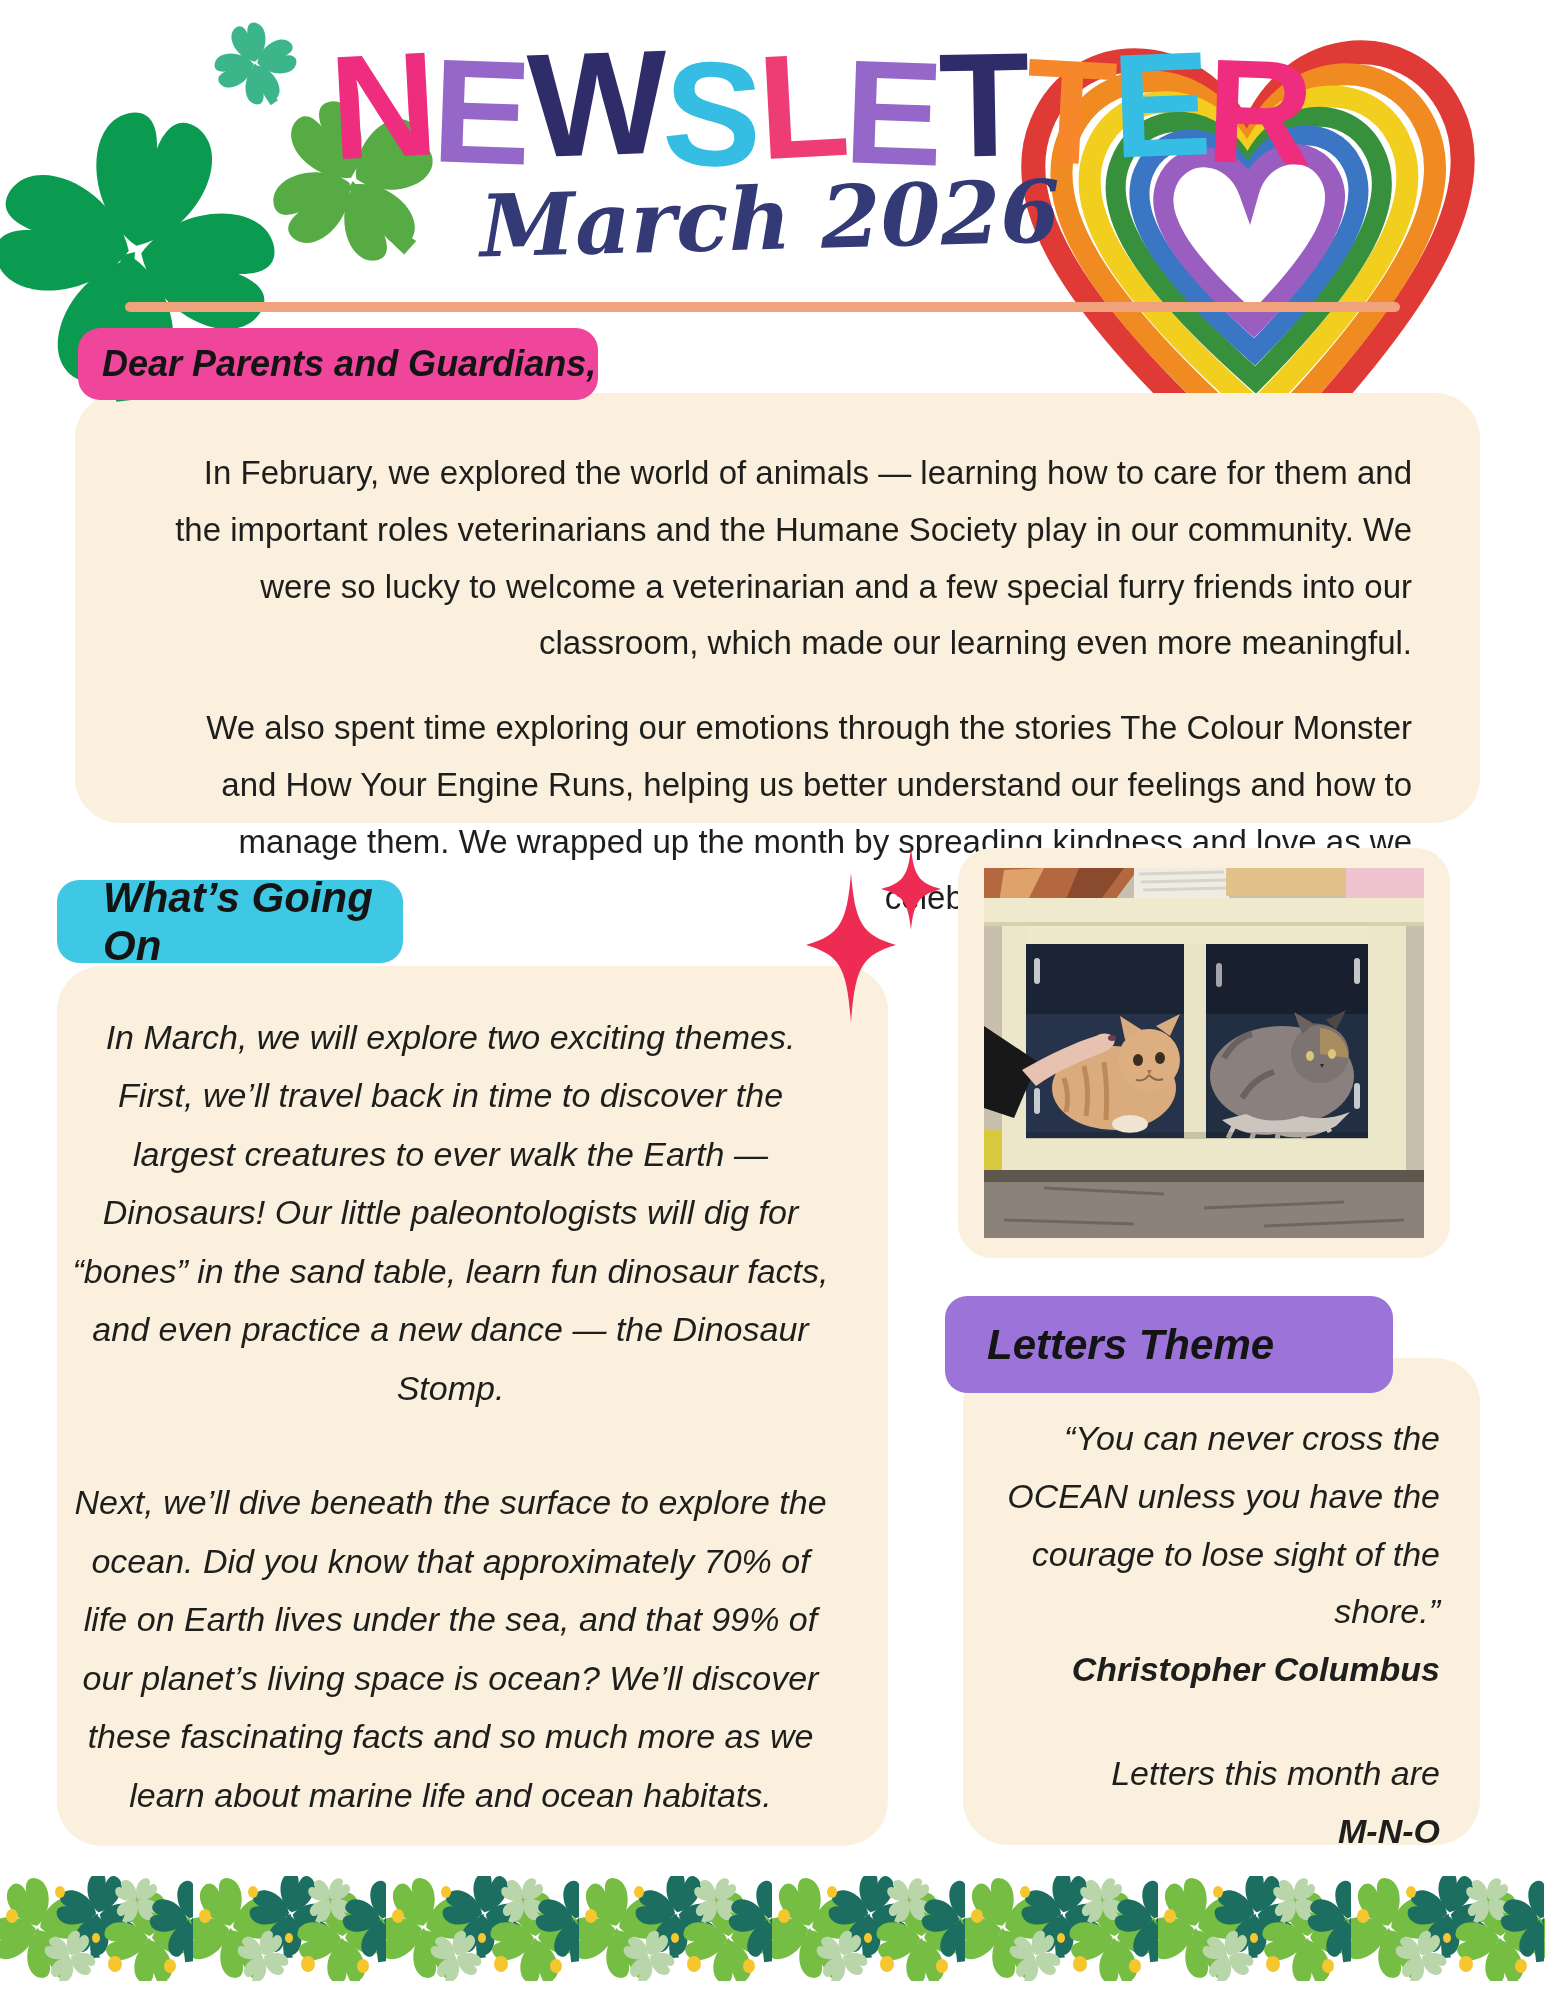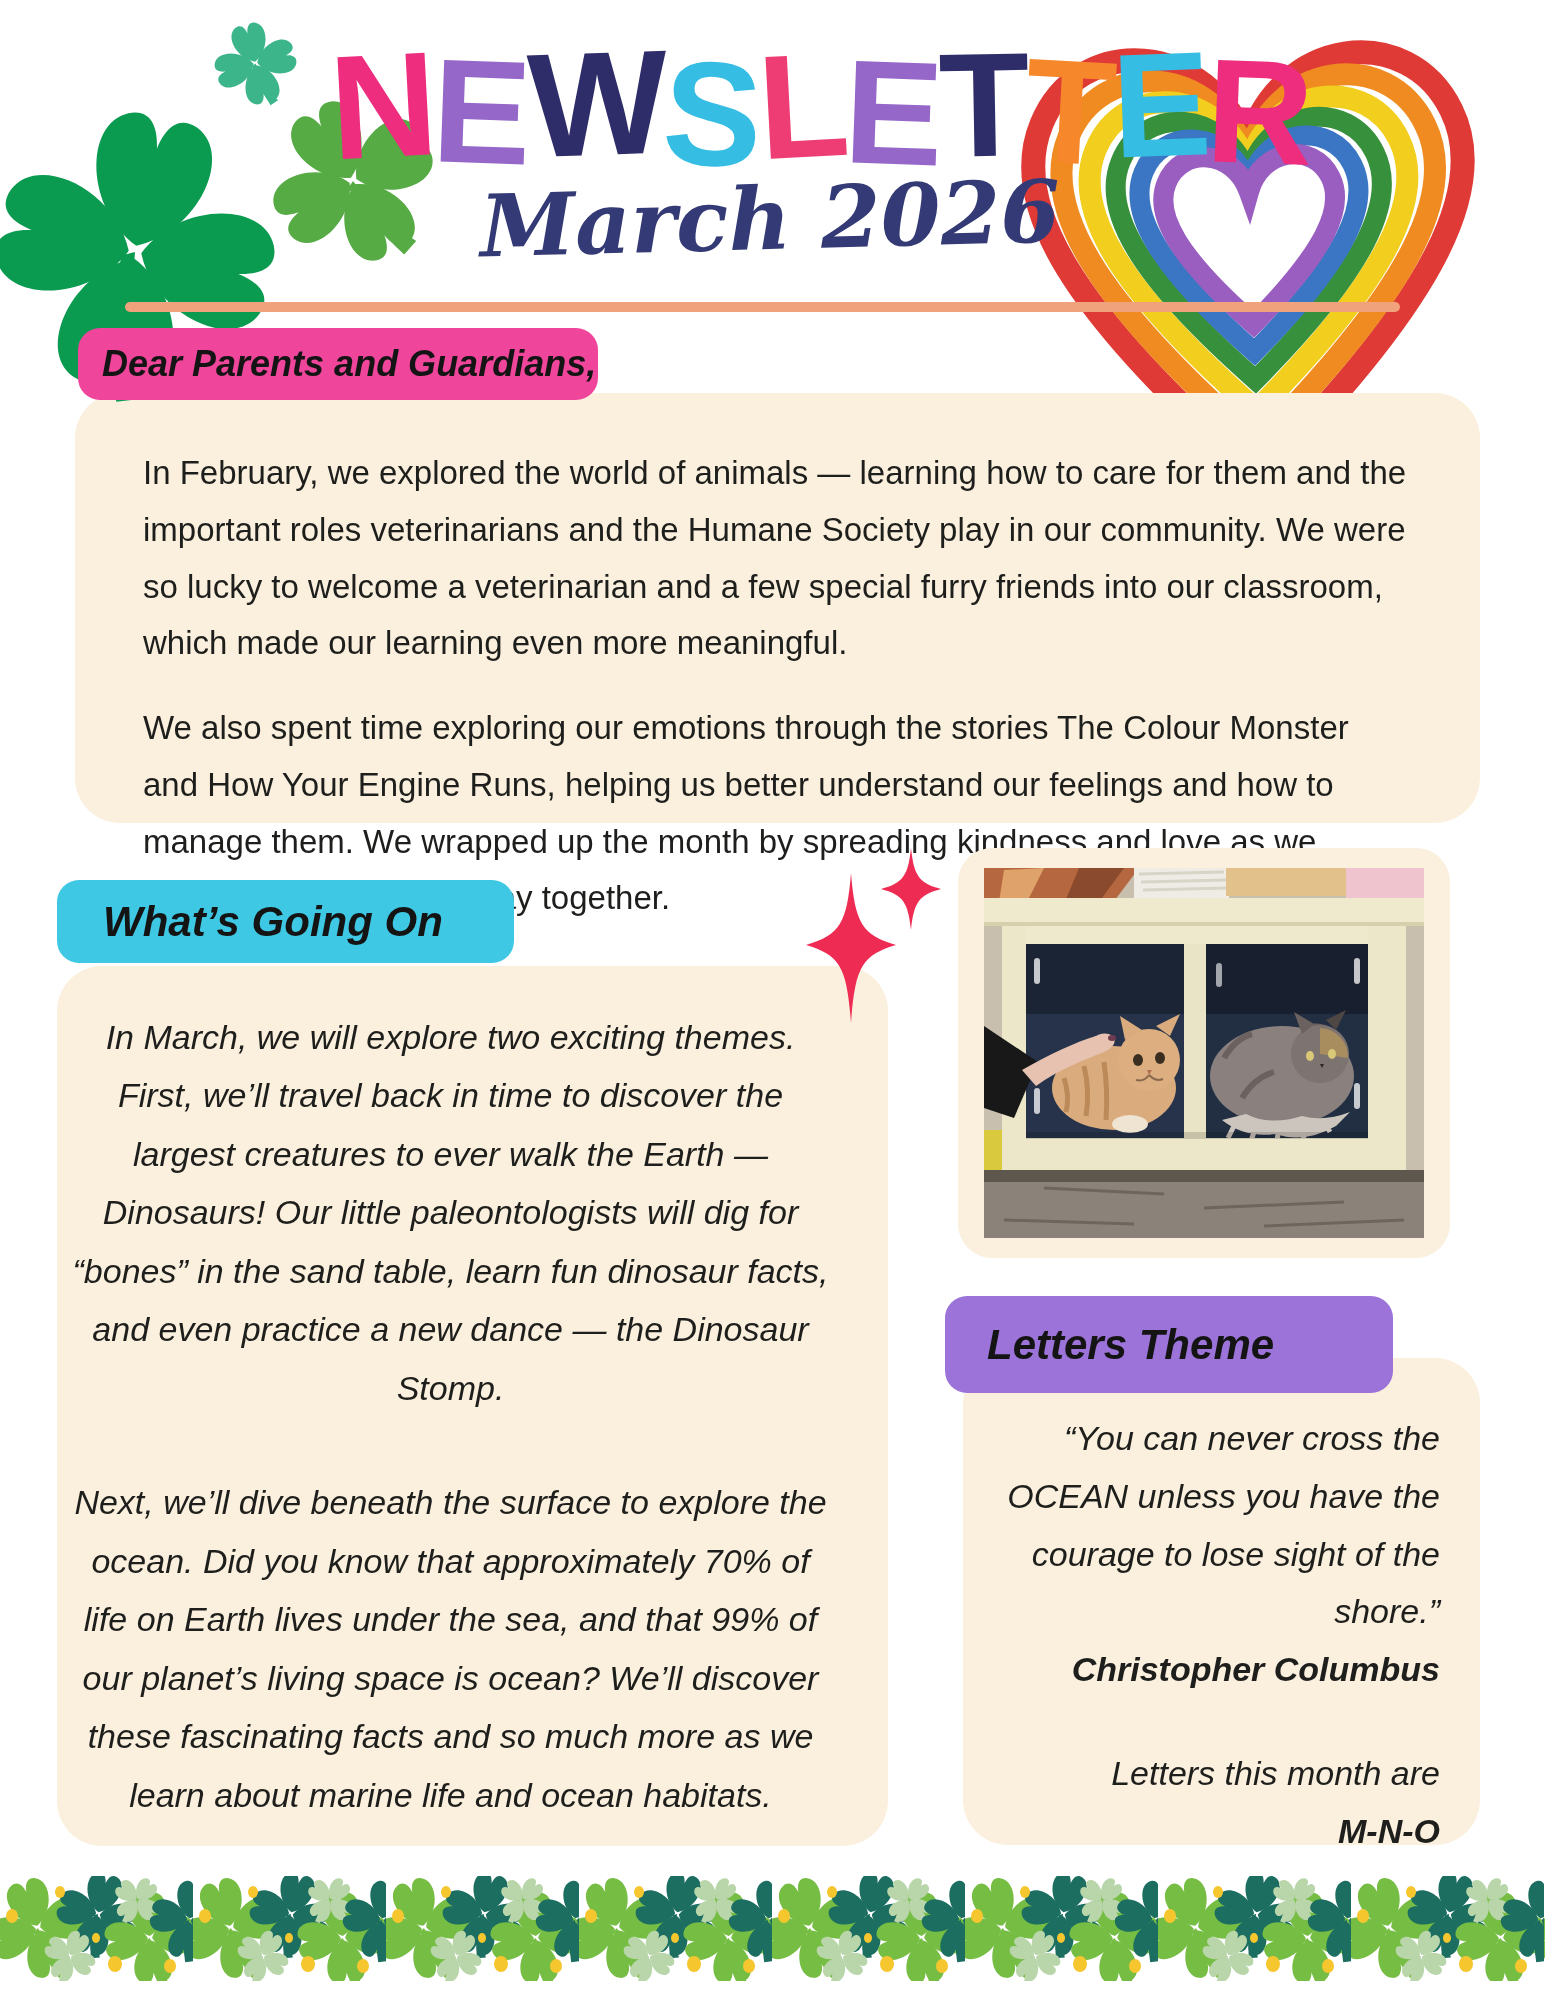--- a/index.html
+++ b/index.html
@@ -27,28 +27,28 @@
   .heart-svg{left:950px;top:-6px;z-index:0;}
   .clover-big{left:-25px;top:82px;z-index:2;}
   .clover-mid{left:258px;top:86px;z-index:1;}
   .clover-small{left:208px;top:16px;z-index:2;}
 
   
   .banner{border-radius:22px;display:flex;align-items:center;z-index:2;
           font-weight:bold;font-style:italic;color:#141414;}
   .greeting-banner{left:78px;top:328px;width:520px;height:72px;background:#ef459b;
                    font-size:36px;padding-left:24px;box-sizing:border-box;}
-  .wgo-banner{left:57px;top:880px;width:457px;height:83px;background:#3fc8e4;
+  .wgo-banner{left:57px;top:880px;width:346px;height:83px;background:#3fc8e4;
               font-size:42px;padding-left:46px;box-sizing:border-box;}
   .theme-banner{left:945px;top:1296px;width:448px;height:97px;background:#9c73d9;
                 font-size:42px;padding-left:42px;box-sizing:border-box;}
 
   
   .cream{background:#faf0dd;border-radius:45px;z-index:1;box-sizing:border-box;}
-  .intro-block{left:75px;top:393px;width:1405px;height:430px;padding:52px 68px 0 68px;text-align:left;}
+  .intro-block{left:75px;top:393px;width:1405px;height:430px;padding:52px 68px 0 100px;text-align:right;}
   .intro-block p{margin:0 0 28px 0;font-size:33px;line-height:1.72;}
   .wgo-block{left:57px;top:966px;width:831px;height:880px;padding:42px 52px 0 52px;text-align:center;}
   .wgo-block p{margin:0 0 56px 0;font-size:34px;line-height:1.72;font-style:italic;}
   .theme-block{left:963px;top:1358px;width:517px;height:487px;padding:52px 40px 0 40px;text-align:right;
                font-style:italic;font-size:34px;line-height:1.7;}
   .theme-block .quote{margin:0;}
   .theme-block .author{margin:0;font-weight:bold;}
   .theme-block .letters-label{margin:46px 0 0 0;}
   .theme-block .letters{margin:0;font-weight:bold;}
 

